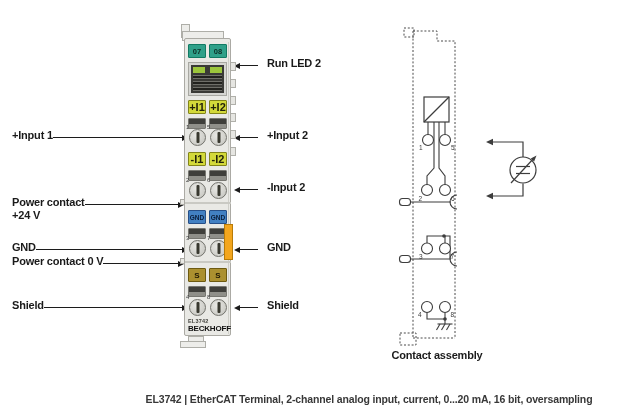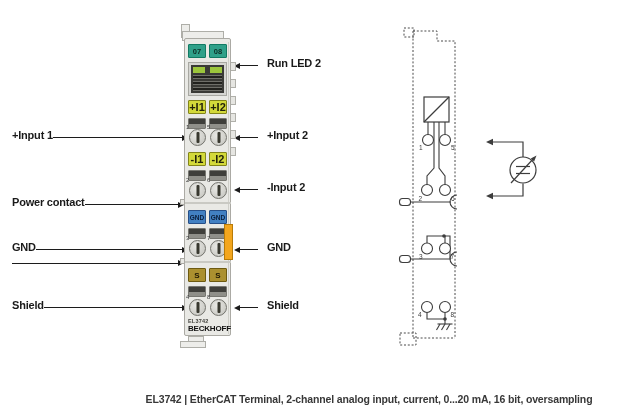--- a/index.html
+++ b/index.html
@@ -72,27 +72,29 @@
     <span class="txt">+Input 1</span>
     <span class="line"></span>
     <span class="arr-r"></span>
   </div>
   <div class="callout-group" style="left:12px;top:196px;width:172px">
     <div class="callout-row">
       <span class="txt">Power contact</span>
       <span class="line" style="flex:1;height:1px;background:#1c1c1c;margin-top:5px;"></span>
       <span class="arr-r"></span>
     </div>
+    <div class="l2">+24 V</div>
   </div>
   <div class="callout" style="left:12px;top:241px;width:176px">
     <span class="txt">GND</span>
     <span class="line"></span>
     <span class="arr-r"></span>
   </div>
   <div class="callout" style="left:12px;top:255px;width:172px">
+    <span class="txt">Power contact 0 V</span>
     <span class="line"></span>
     <span class="arr-r"></span>
   </div>
   <div class="callout" style="left:12px;top:299px;width:176px">
     <span class="txt">Shield</span>
     <span class="line"></span>
     <span class="arr-r"></span>
   </div>
 
   <div class="callout callout-right" style="left:234px;top:57px">
@@ -270,15 +272,16 @@
       <circle cx="523" cy="170" r="13" fill="#ffffff"></circle>
       <line x1="516" y1="166.5" x2="530" y2="166.5"></line>
       <line x1="516" y1="173.5" x2="530" y2="173.5"></line>
       <line x1="511" y1="183" x2="534" y2="158"></line>
     </g>
     <polygon points="486,142 493,138.8 493,145.2" fill="#3d3d3d"></polygon>
     <polygon points="486,196 493,192.8 493,199.2" fill="#3d3d3d"></polygon>
     <polygon points="536.5,155.5 534.1,161.4 530.8,158.4" fill="#3d3d3d"></polygon>
   </svg>
 
+  <div class="view-caption" style="left:386px;top:349px;width:102px">Contact assembly</div>
 
   <div class="fig-caption">EL3742 | EtherCAT Terminal, 2-channel analog input, current, 0...20 mA, 16 bit, oversampling</div>
 </div>
 
 </body></html>

